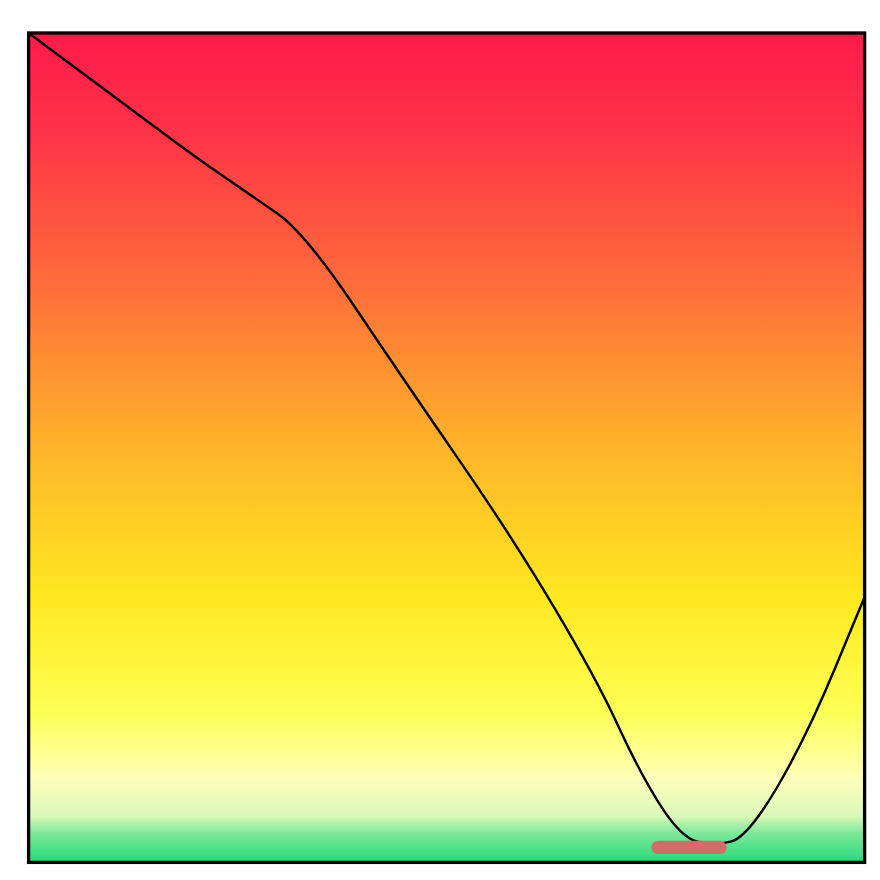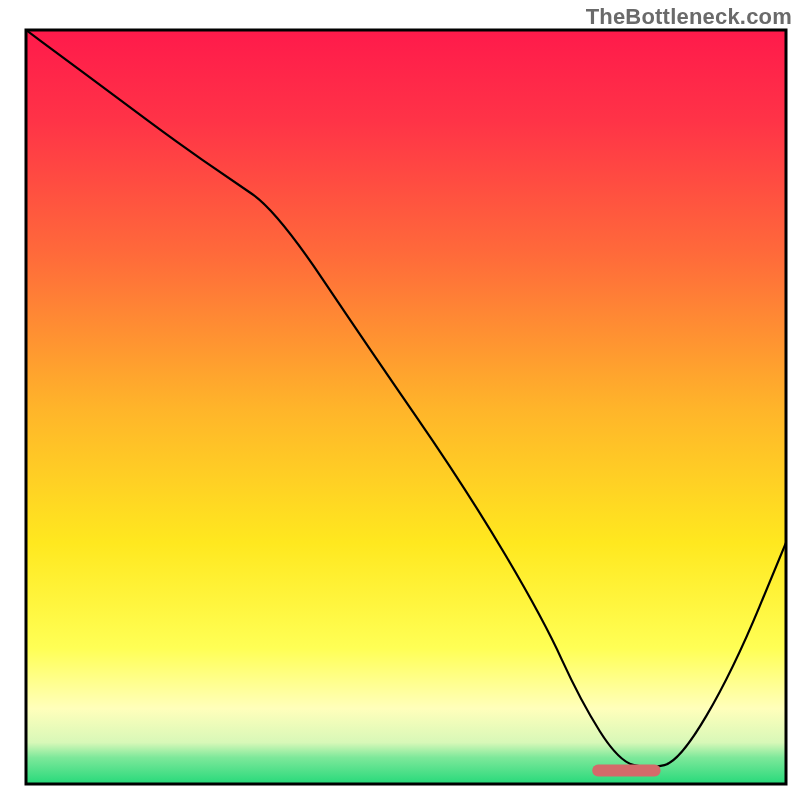--- a/index.html
+++ b/index.html
@@ -28,21 +28,20 @@
   svg.plot {
     position: absolute;
     top: 0;
     left: 0;
   }
 </style>
 </head>
 <body>
 
 <div class="chart-container">
-  <div class="attribution">TheBottleneck.com</div>
 
   <svg class="plot" width="800" height="800" viewBox="0 0 800 800">
     <defs>
       <linearGradient id="bg-grad" x1="0" y1="0" x2="0" y2="1">
           <stop offset="0.00%" stop-color="#ff1a4b"></stop>
           <stop offset="12.00%" stop-color="#ff3347"></stop>
           <stop offset="30.00%" stop-color="#ff6b3a"></stop>
           <stop offset="50.00%" stop-color="#ffb42a"></stop>
           <stop offset="68.00%" stop-color="#ffe81f"></stop>
           <stop offset="82.00%" stop-color="#ffff55"></stop>

